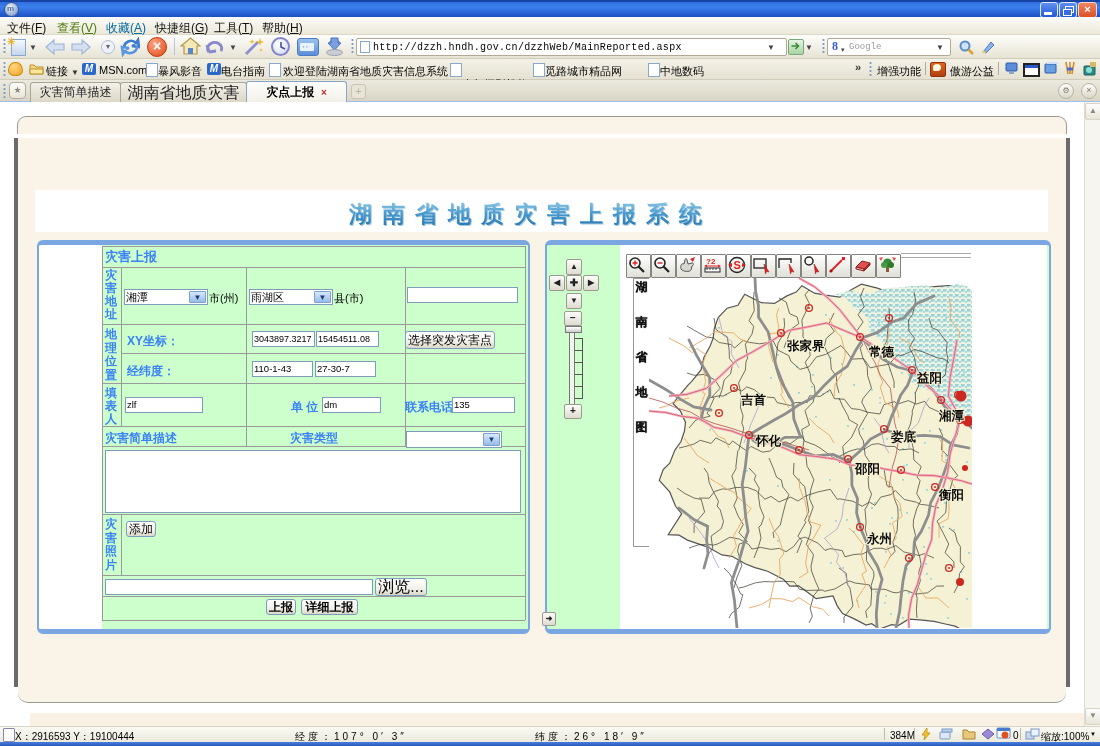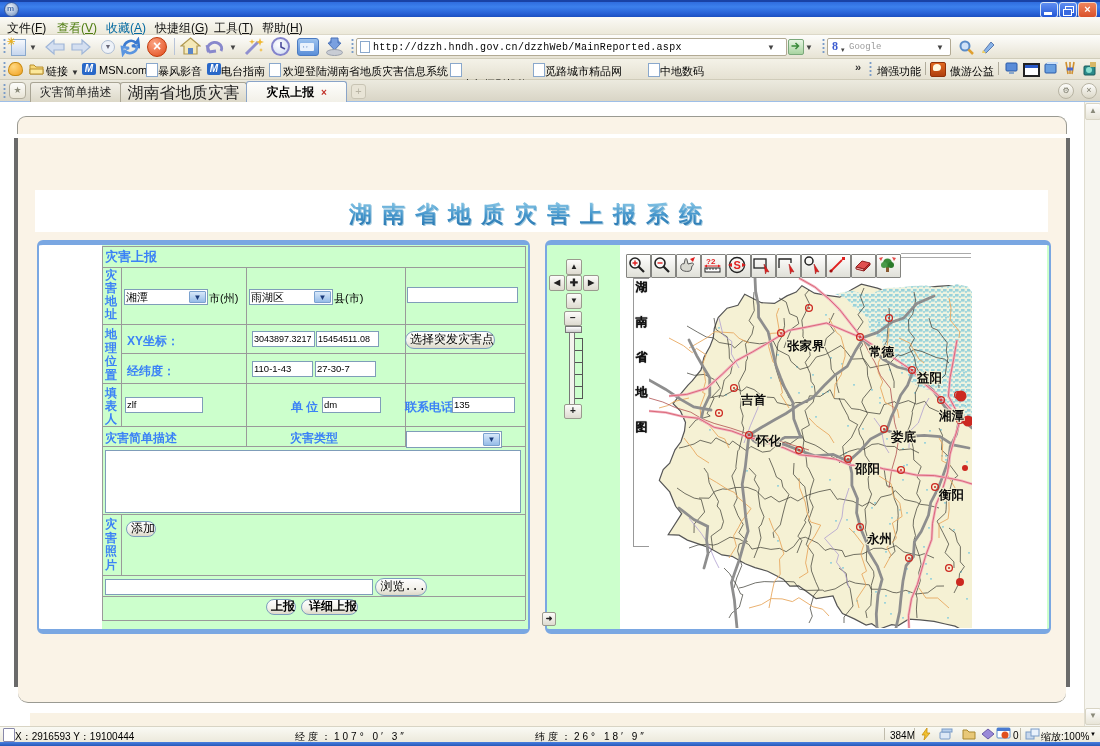--- a/index.html
+++ b/index.html
@@ -1,17 +1,17 @@
 <!DOCTYPE html>
 <html><head><meta charset="utf-8">
 <style>
 html,body{margin:0;padding:0}
 #win{position:relative;width:1100px;height:746px;overflow:hidden;font-family:"Liberation Sans",sans-serif;background:#fff}
 .abs{position:absolute}
-.xpbtn{position:absolute;border:1px solid #7b9ebd;border-radius:9px;background:linear-gradient(#fefefe,#f2f1ea 60%,#dcd8c8);font-family:Liberation Mono, monospace;color:#000;text-align:right}
+.xpbtn{position:absolute;border:1px solid #7b9ebd;border-radius:3px;background:linear-gradient(#fefefe,#f2f1ea 60%,#dcd8c8);font-family:Liberation Sans, sans-serif;color:#000;text-align:center}
 .nav{position:absolute;width:12px;height:12px;border:1px solid #9a9a8e;border-radius:2px;background:linear-gradient(#fcfcfa,#dedbd0);font-size:8px;line-height:11px;text-align:center;color:#222;font-weight:bold}
 .inp{position:absolute;background:#fff;border:1px solid #7f9db9;font-size:9.5px;font-family:"Liberation Sans",sans-serif;color:#000;padding:0 1px;line-height:14px;overflow:hidden}
 .lbl{position:absolute;color:#3b82f6;font-weight:bold;font-size:12px;white-space:nowrap}
 .blk{position:absolute;color:#000;font-size:11px;white-space:nowrap}
 .tline{position:absolute;background:#9a9a9a}
 .ddbtn{position:absolute;right:1px;top:1px;bottom:1px;width:15px;background:linear-gradient(#d8e8fa,#96bce8);border:1px solid #7ba2cf;border-radius:1px;color:#1a3a7a;font-size:8px;text-align:center;line-height:12px}
 </style></head>
 <body>
 <div id="win">
 
@@ -247,21 +247,21 @@
  <div class="inp" style="left:406px;top:329px;width:92px;height:15px">
         <span class="ddbtn">▼</span>
       </div>
 
  <div class="abs" style="left:105px;top:348px;width:414px;height:61px;background:#fff;border:1px solid #7f9db9"></div>
 
  <div class="lbl" style="left:105px;top:416px;width:14px;line-height:13.5px;white-space:normal;word-break:break-all">灾害照片</div>
  <div class="xpbtn" style="left:126px;top:419px;width:28px;height:14px;font-size:12px;line-height:14px">添加</div>
 
  <div class="inp" style="left:105px;top:477px;width:264px;height:14px"></div>
- <div class="xpbtn" style="left:375px;top:476px;width:50px;height:16px;font-size:12px;line-height:16px">浏览...</div>
+ <div class="xpbtn" style="left:375px;top:476px;width:50px;height:16px;font-size:16px;line-height:16px">浏览...</div>
 
  <div class="xpbtn" style="left:266px;top:497px;width:28px;height:14px;font-size:12px;line-height:14px;font-weight:bold">上报</div>
  <div class="xpbtn" style="left:301px;top:497px;width:55px;height:14px;font-size:12px;line-height:14px;font-weight:bold">详细上报</div>
 
  <div id="mappanel">
  <div class="abs" style="left:545px;top:138px;width:502px;height:384px;background:#ccffcc;border:2px solid #7aa7e2;border-top:5px solid #7aa7e2;border-bottom:5px solid #7aa7e2;border-radius:6px"></div>
  <div class="abs" style="left:620px;top:143px;width:427px;height:384px;background:#fff"></div>
  <div class="abs" style="left:626px;top:152px;width:23px;height:22px;border:1px solid #848480;background:linear-gradient(#ffffff,#e0e0d8);border-radius:1px"></div>
         <svg class="abs" style="left:627px;top:153px" width="21" height="20" viewBox="0 0 21 20">
           <circle cx="8" cy="8" r="5" fill="#f8f8f8" stroke="#222" stroke-width="1.6"></circle>

